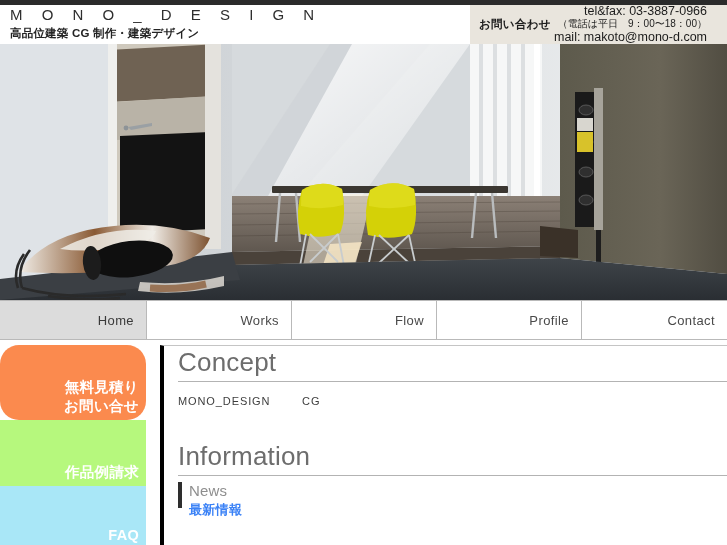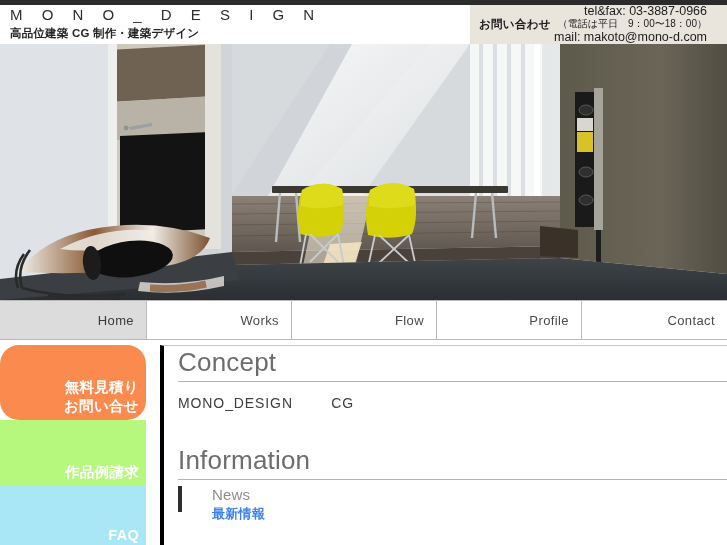--- a/index.html
+++ b/index.html
@@ -153,31 +153,30 @@
     color: #6d6d6d;
     letter-spacing: 0.2px;
     padding: 0 0 2px 14px;
     line-height: 33px;
   }
   .heading-rule {
     border-bottom: 1px solid #b3b3b3;
     margin: 0 0 0 14px;
   }
   .section-body {
-    font-size: 14px;
+    font-size: 11px;
     color: #3d3d3d;
     padding: 13px 0 0 14px;
     letter-spacing: 0.9px;
     white-space: pre;
   }
   .news-item {
     display: flex;
     align-items: flex-start;
     padding: 6px 0 0 14px;
-    gap: 23px;
   }
   .news-bar {
     width: 4px;
     height: 26px;
     background: #2e2e2e;
     margin-right: 7px;
     flex: none;
   }
   .news-en {
     font-size: 15px;

